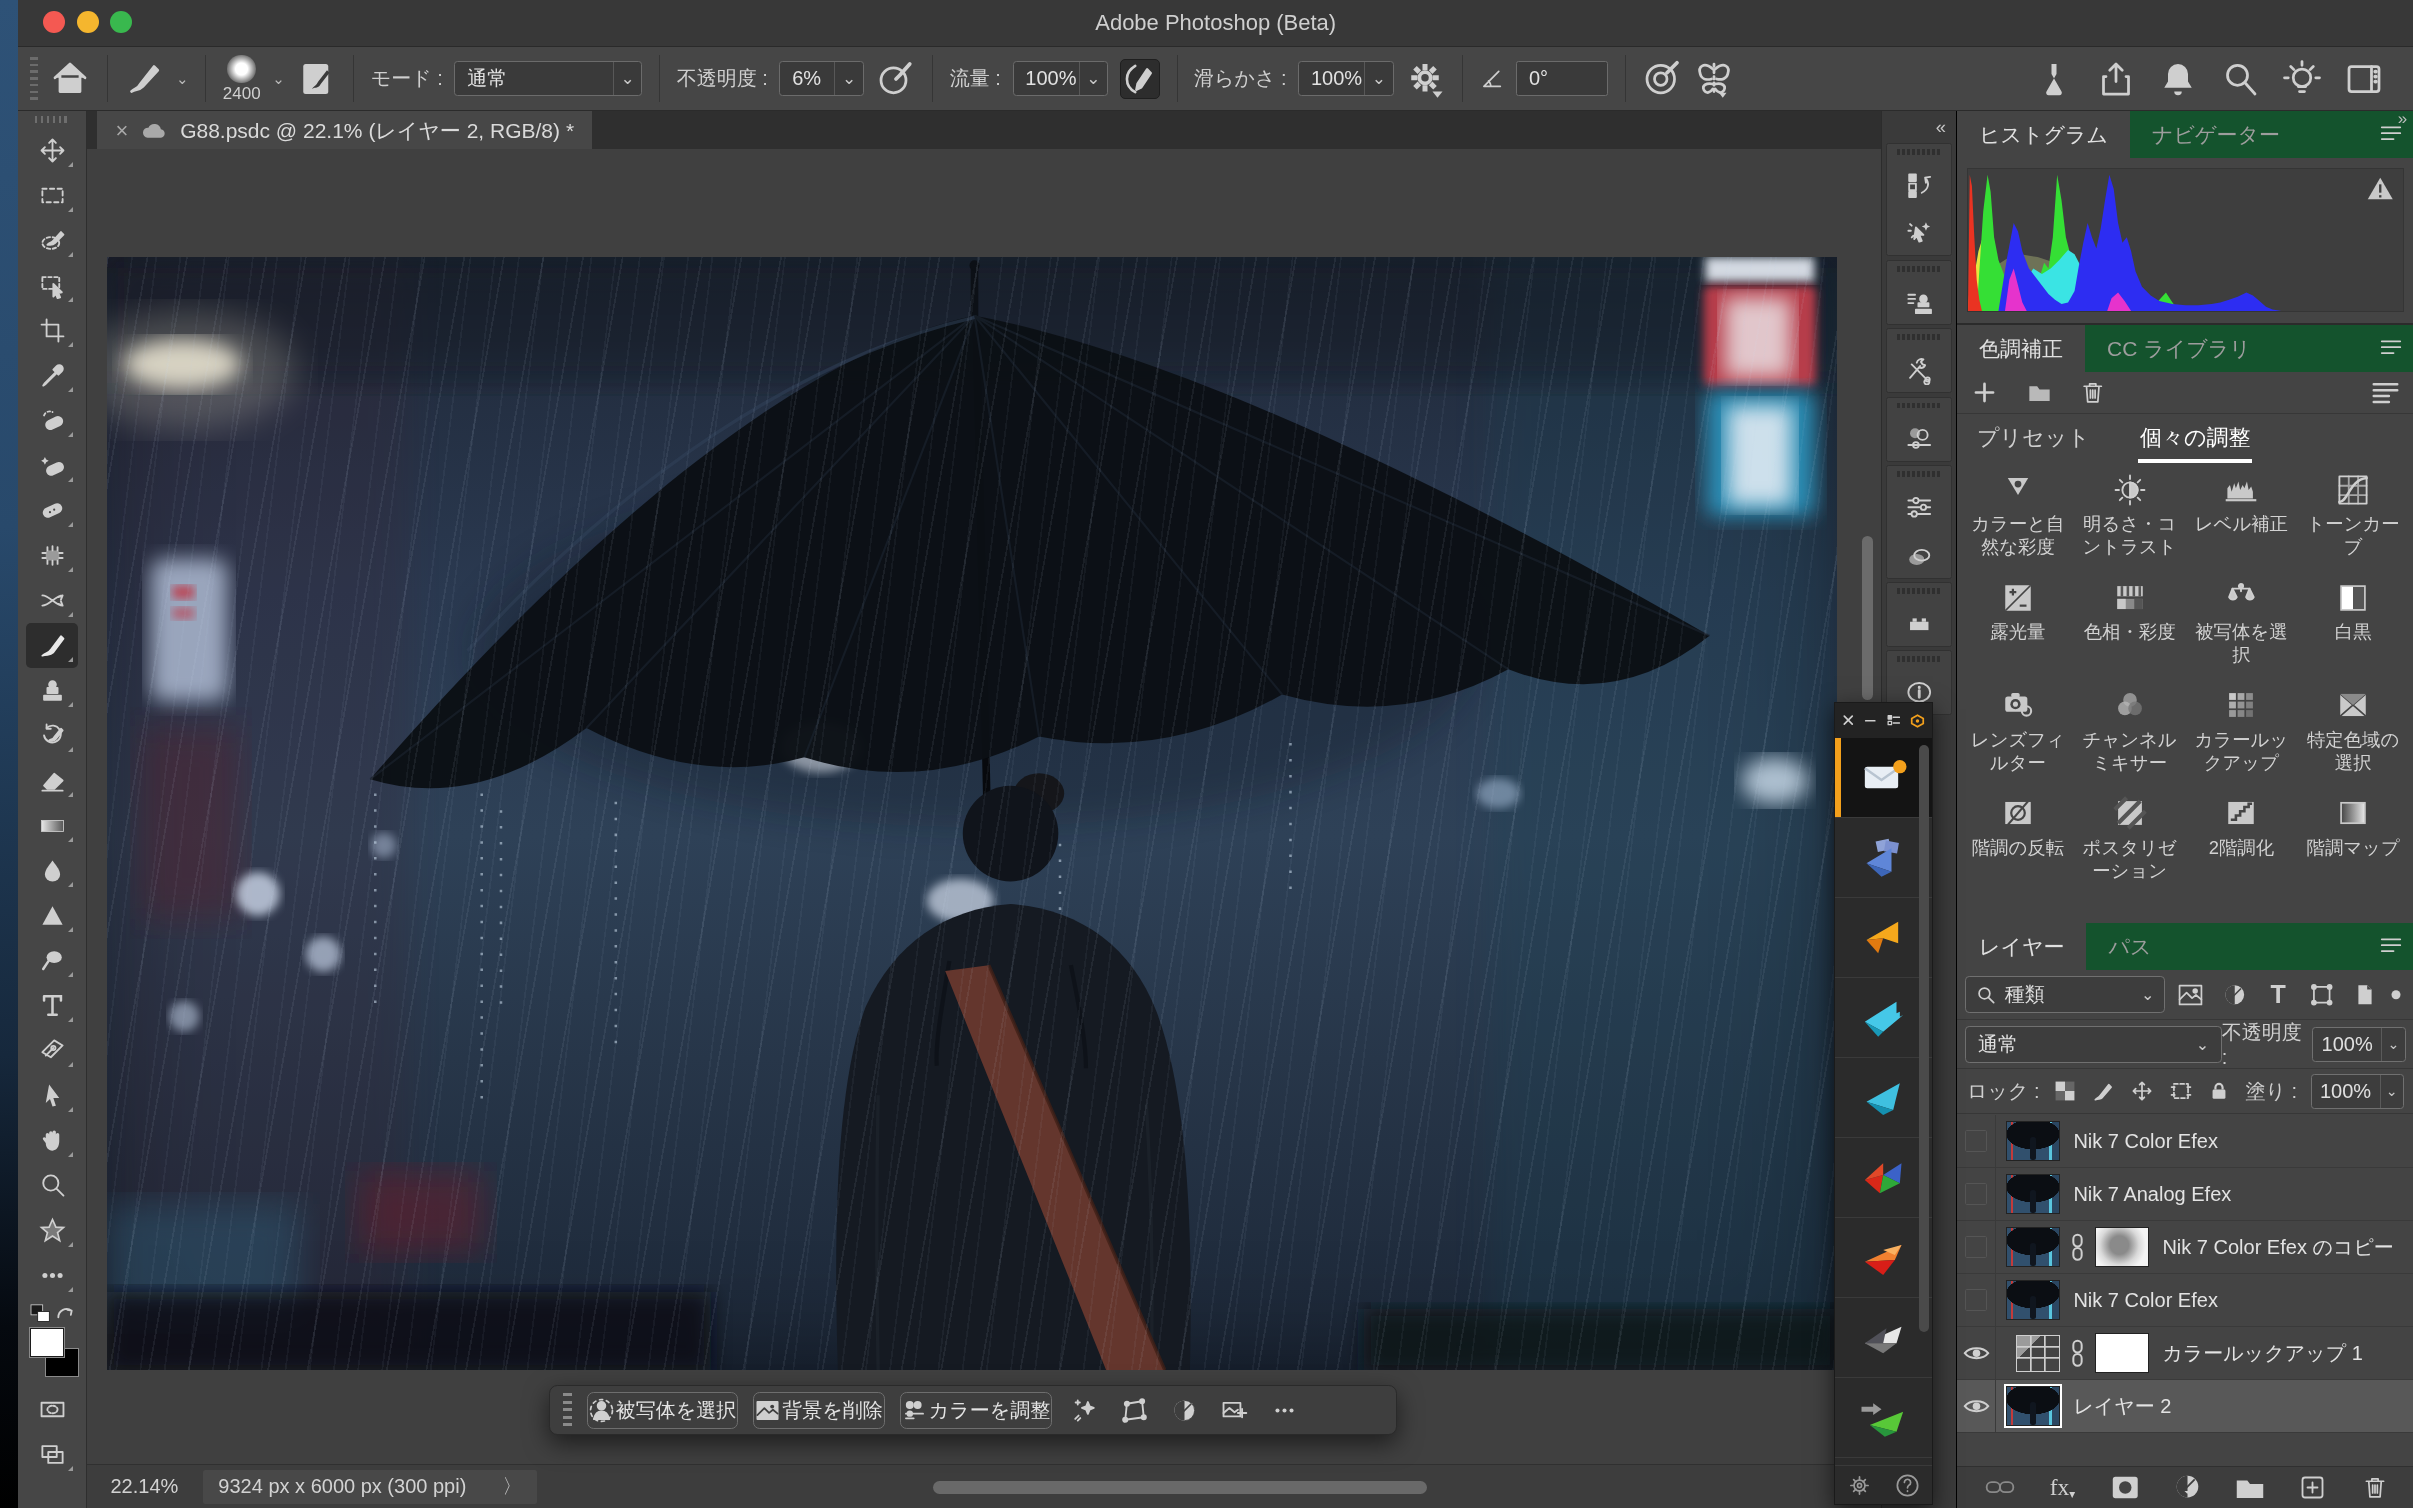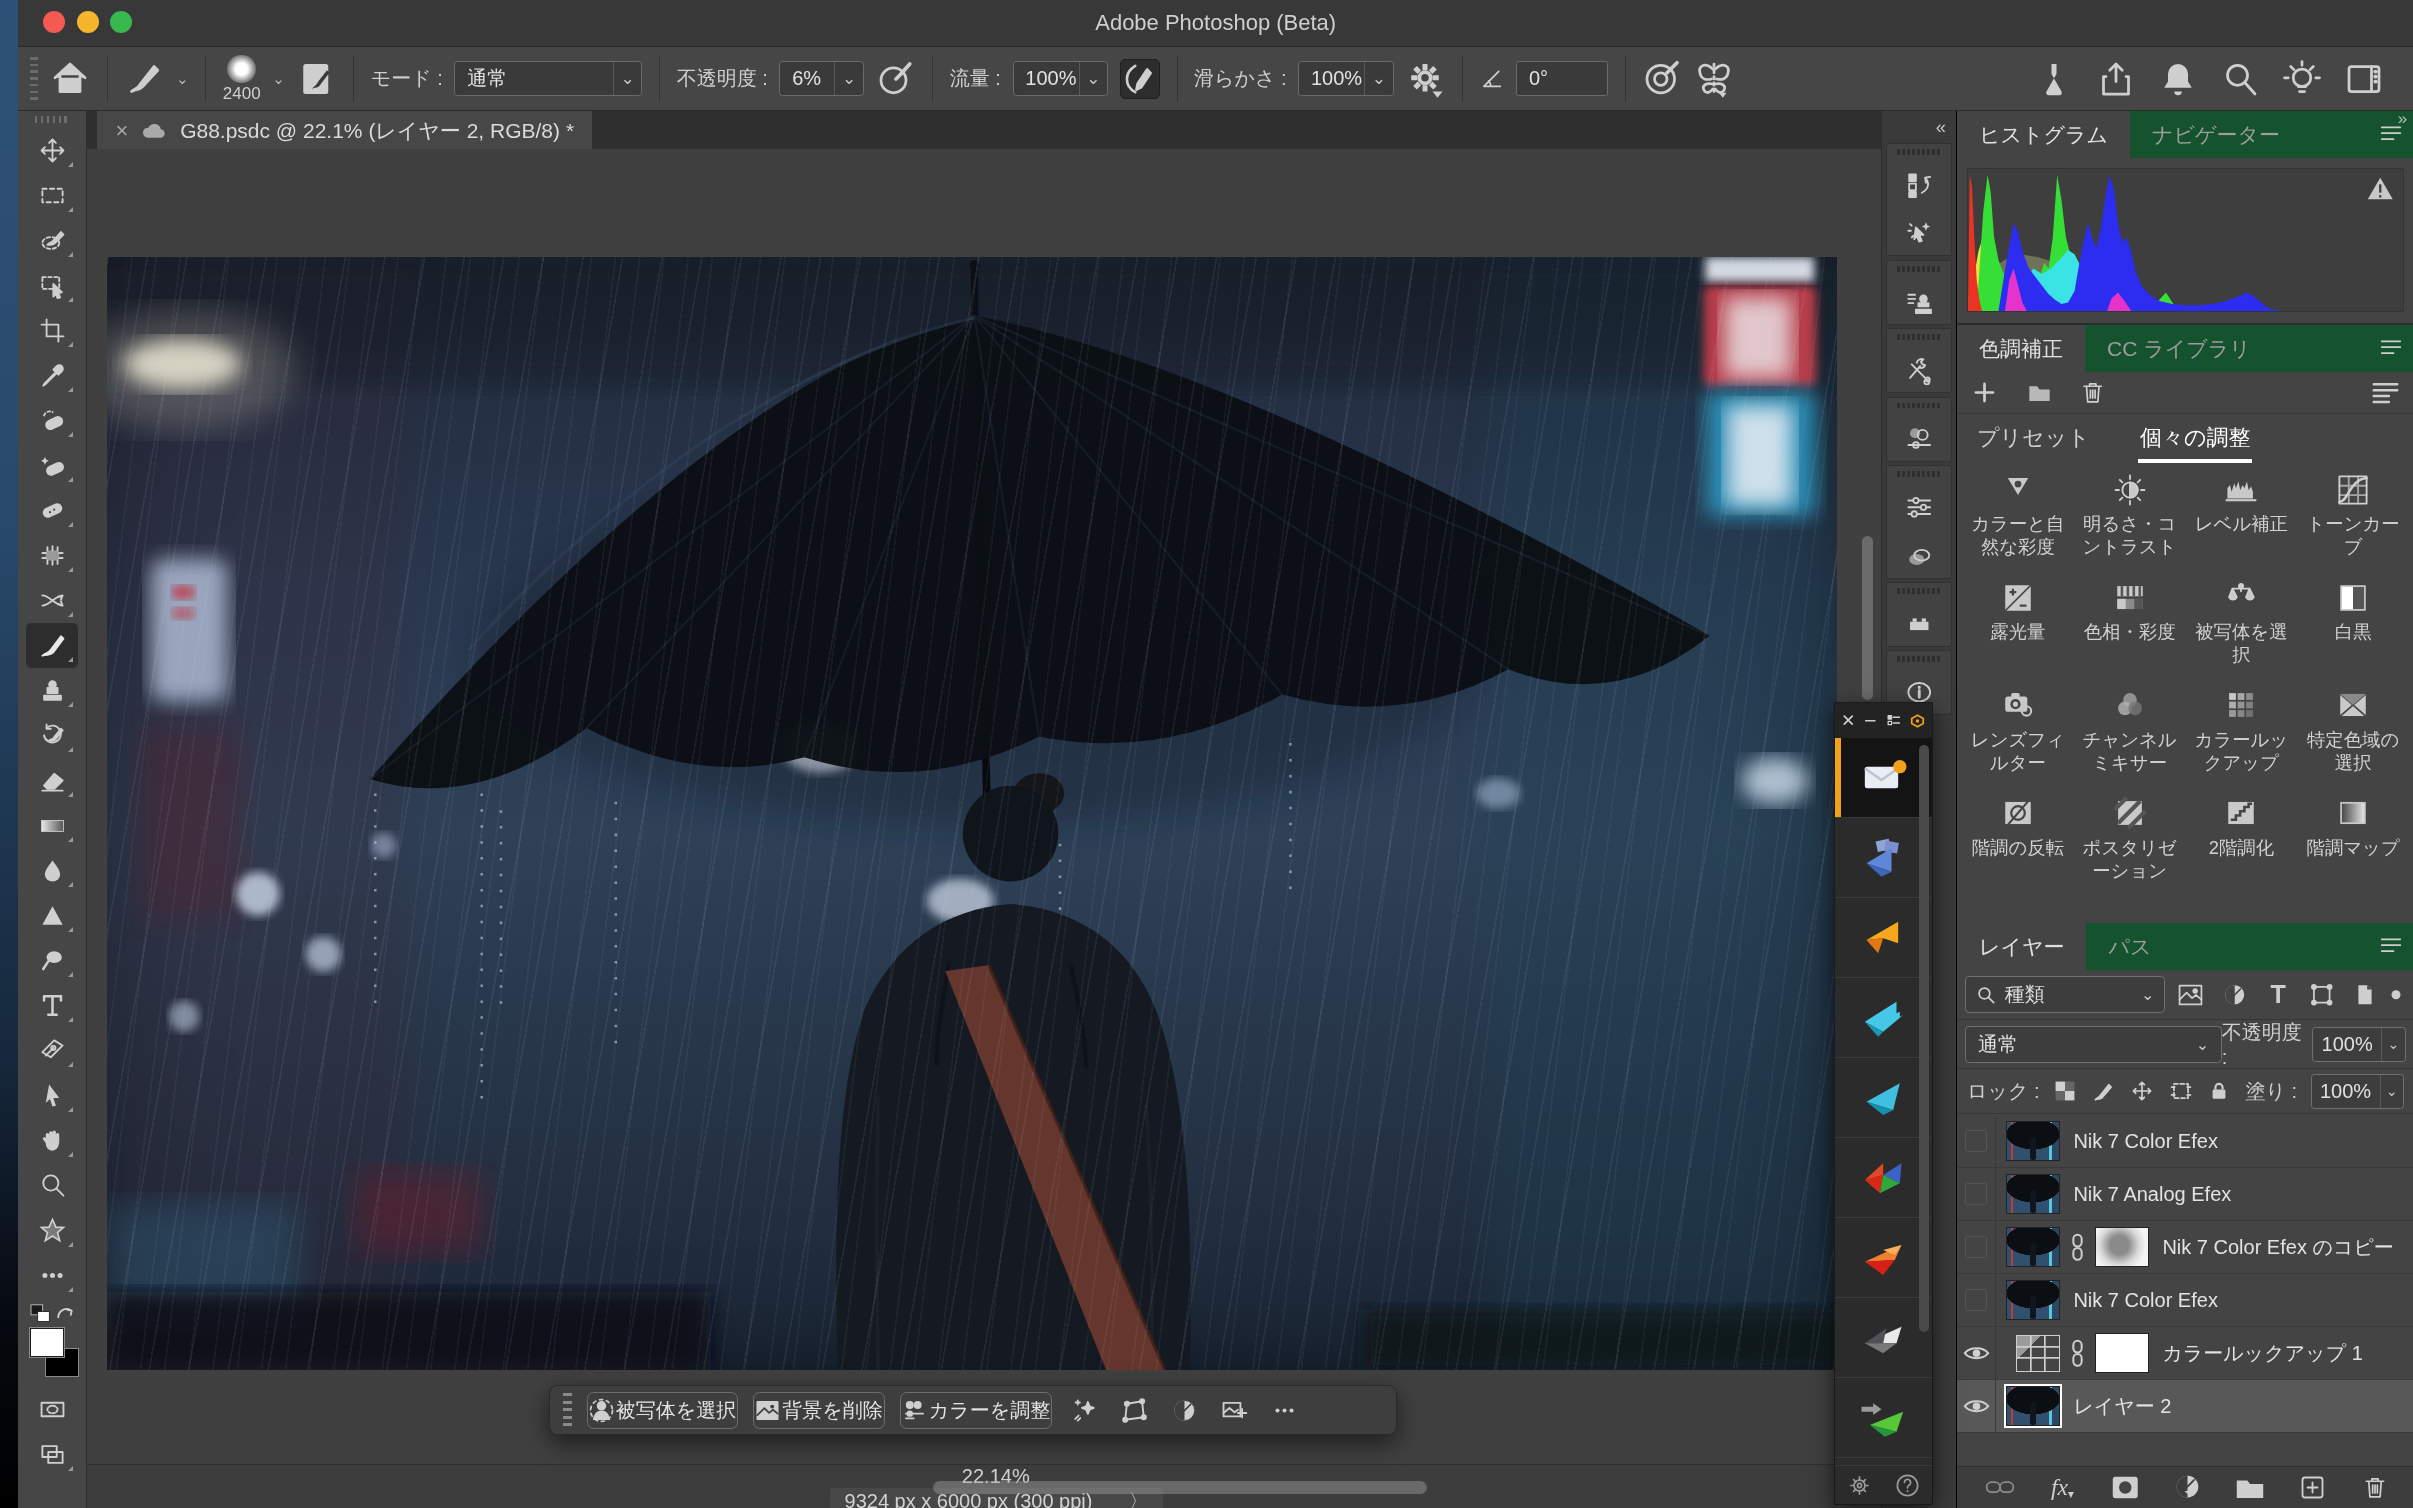--- a/index.html
+++ b/index.html
@@ -55,21 +55,21 @@
   #doc-tab{height:39px;background:#474747;display:flex;align-items:center;padding:0 18.4px;gap:11.7px;margin-left:10px;}
   #doc-tab .x{color:#a8a8a8;font-size:22px;}
   #doc-tab .title{font-size:21px;color:#dadada;white-space:nowrap;}
   #pasteboard{left:87px;top:149px;width:1794px;height:1316px;background:#404040;overflow:hidden;}
   #photo{position:absolute;left:20px;top:108px;width:1730px;height:1113px;
     background:linear-gradient(180deg,#1f2838 0%,#2a3950 30%,#2e4157 52%,#273649 72%,#1c2737 100%);
     box-shadow:inset 0 0 117px rgba(0,0,0,.45);}
   #rain1{position:absolute;inset:0;background:repeating-linear-gradient(100deg,rgba(205,220,240,.075) 0 1.7px,transparent 1.7px 39px);}
   #rain2{position:absolute;inset:0;background:repeating-linear-gradient(97deg,rgba(185,205,230,.055) 0 1.7px,transparent 1.7px 24px);}
   #statusbar{left:87px;bottom:0;width:1794px;height:44px;background:#3d3d3d;border-top:0.8px solid #303030;
-    display:flex;align-items:center;font-size:20px;color:#d2d2d2;flex-direction:column;}
+    display:flex;align-items:center;font-size:20px;color:#d2d2d2;}
   #zoom-readout{margin-left:23.5px;}
   #doc-dims{margin-left:25px;background:#484848;height:34px;display:flex;align-items:center;padding:0 15px;gap:36px;border-radius:2.5px;}
   #hscrollbar{position:absolute;left:846px;top:16px;width:494px;height:12.6px;border-radius:6.7px;background:rgba(160,160,160,.45);}
   #vscrollbar{left:1862px;top:536px;width:11px;height:164px;border-radius:5.9px;background:rgba(160,160,160,.45);}
 
   
   #taskbar{left:549px;top:1385px;width:848px;height:50px;background:#3e3e3e;border:0.8px solid #2a2a2a;border-radius:8.4px;
     box-shadow:0 8.4px 25px rgba(0,0,0,.55);display:flex;align-items:center;padding:0 13.4px;gap:15px;z-index:30;}
   #tb-grip{width:8.4px;height:34px;background:repeating-linear-gradient(180deg,#8a8a8a 0 3.4px,transparent 3.4px 7.5px);}
   .tb-btn{height:37px;border:0.8px solid #6e6e6e;border-radius:6.7px;display:flex;align-items:center;gap:2px;padding:0 1px;
@@ -145,21 +145,21 @@
   .lutgrid{width:44px;height:37px;border:1.7px solid #cfcfcf;flex:0 0 auto;
     background:
       linear-gradient(#cfcfcf,#cfcfcf) 0 33%/100% 1.7px no-repeat,
       linear-gradient(#cfcfcf,#cfcfcf) 0 66%/100% 1.7px no-repeat,
       linear-gradient(90deg,#cfcfcf,#cfcfcf) 33% 0/1.7px 100% no-repeat,
       linear-gradient(90deg,#cfcfcf,#cfcfcf) 66% 0/1.7px 100% no-repeat,
       linear-gradient(135deg,#9b9b9b 0 30%,transparent 30%);}
   #layers-footer{position:absolute;left:0;right:0;bottom:0;height:42px;background:#3d3d3d;border-top:0.8px solid #303030;
     display:flex;align-items:center;justify-content:flex-end;gap:28.5px;padding-right:22px;}
   .ft-ic{width:34px;height:30px;display:flex;align-items:center;justify-content:center;}
-  .fx-label{font-size:23.5px;font-style:italic;color:#cfcfcf;font-family:"Liberation Serif",serif;}
+  .fx-label{font-size:23.5px;color:#cfcfcf;font-family:"Liberation Serif",serif;}
 
   
   #nik-panel{left:1834px;top:702px;width:99px;height:803px;background:#2b2b2b;border:0.8px solid #1a1a1a;z-index:25;
     display:flex;flex-direction:column;box-shadow:0 6.7px 22px rgba(0,0,0,.6);}
   #nik-header{height:35px;background:#232323;display:flex;align-items:center;gap:10px;padding:0 6.7px;flex:0 0 auto;}
   #nik-items{flex:1;position:relative;overflow:hidden;}
   .nik-item{height:80px;display:flex;align-items:center;justify-content:center;border-bottom:0.8px solid #3a3a3a;position:relative;}
   .nik-item.selected{background:#141414;}
   .nik-item.selected::before{content:"";position:absolute;left:0;top:0;bottom:0;width:5.9px;background:#f3a01c;}
   .nik-item svg{width:52px;height:45px;}

